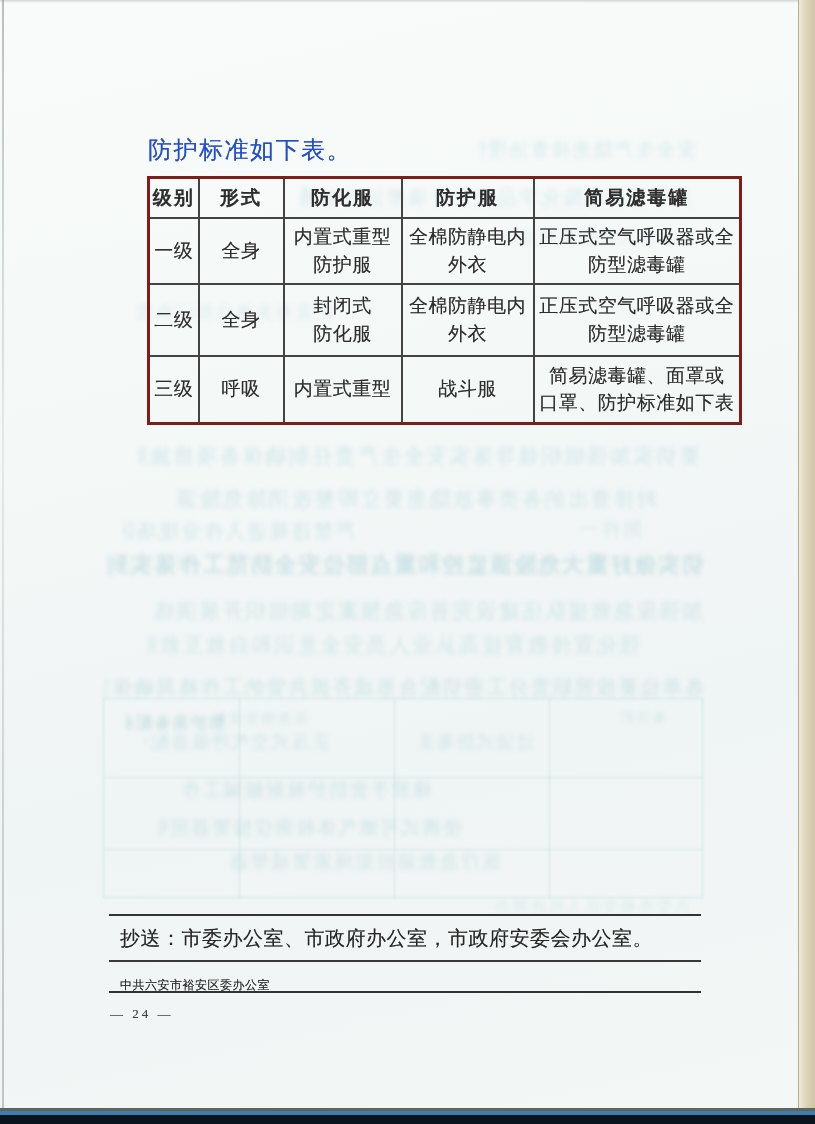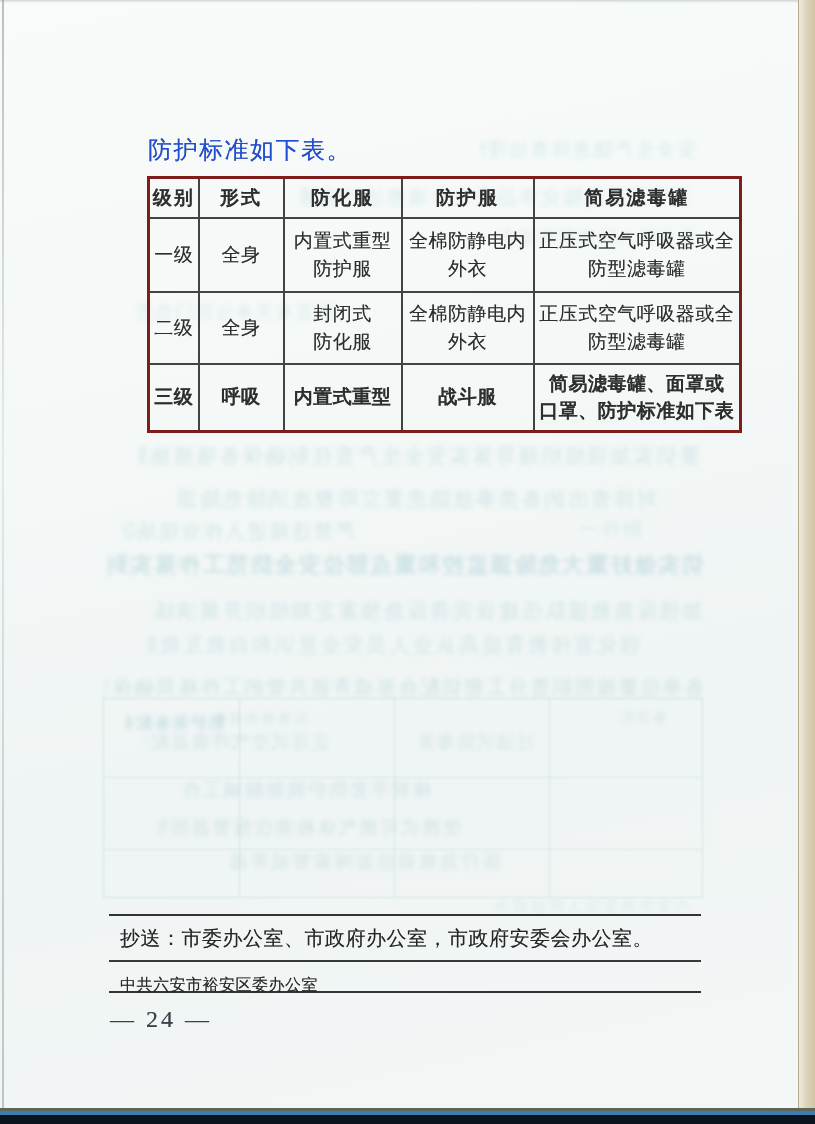--- a/index.html
+++ b/index.html
@@ -49,43 +49,43 @@
   table.ptable th, table.ptable td {
     border:2px solid #434343;
     text-align:center; vertical-align:middle;
     color:#2e2e2e; font-size:19px; letter-spacing:.5px;
     white-space:pre-line; line-height:1.45;
     text-shadow:0 0 .5px rgba(45,45,45,.5);
     padding:0 2px;
   }
   table.ptable th { font-weight:600; letter-spacing:2px; }
   tr.hrow { height:40px; }
-  tr.r1 { height:74px; }
+  tr.r1 { height:66px; }
   tr.r2 { height:72px; }
-  tr.r3 { height:68px;font-weight:bold; }
+  tr.r3 { height:68px; }
 
   .footer-box {
     position:absolute; left:109px; top:914px; width:592px; height:79px;
     border-top:2px solid #333; border-bottom:2px solid #333;
     color:#262626;
   }
   .footer-row1 {
     height:46px; border-bottom:2px solid #383838;
     display:flex; align-items:center; padding-left:11px;
     font-size:20px; letter-spacing:.5px;
     text-shadow:0 0 .5px rgba(45,45,45,.5);
   }
   .footer-row2 {
     height:46px; display:flex; align-items:center; justify-content:space-between;
-    padding:0 6px 0 11px; font-size:16px; letter-spacing:.5px;
+    padding:0 6px 0 11px; font-size:12px; letter-spacing:.5px;
     text-shadow:0 0 .5px rgba(45,45,45,.5);
   }
   .page-number {
     position:absolute; left:110px; top:1006px;
-    font-size:24px; letter-spacing:3px; color:#38424a;
+    font-size:13px; letter-spacing:3px; color:#38424a;
     text-shadow:0 0 .5px rgba(50,60,70,.5);
   }
 
   
   .strip-right {
     position:absolute; right:0; top:0; width:17px; height:1109px;
     background:linear-gradient(90deg,#efeadb 0%,#ddd4ba 45%,#cfc5a6 100%);
     border-left:1px solid rgba(160,150,120,.55);
   }
   .band-bottom {

